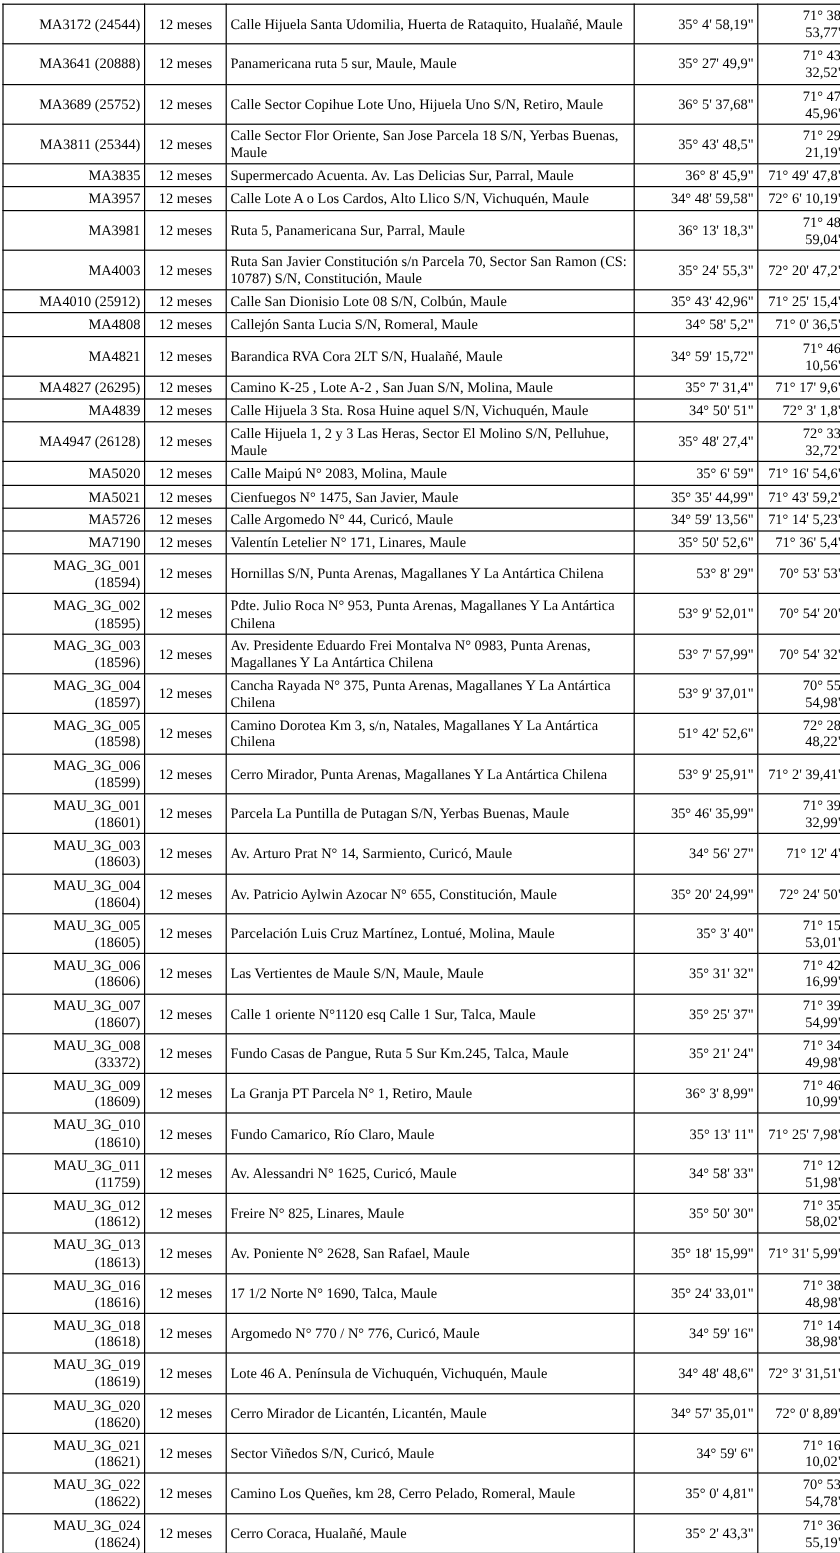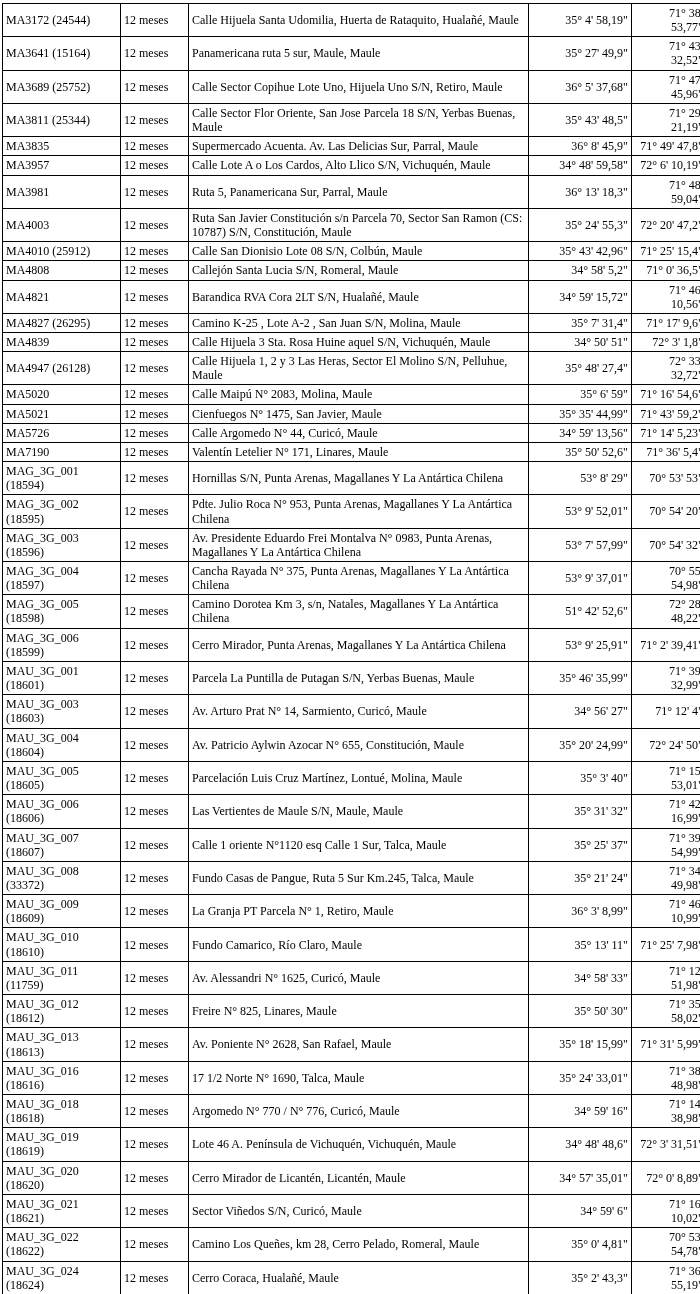--- a/index.html
+++ b/index.html
@@ -21,41 +21,41 @@
     font-size: 12px;
     line-height: 1.18;
   }
   table.sites td {
     border: 1px solid #000000;
     padding: 2px 3px;
     vertical-align: middle;
     overflow: hidden;
     word-wrap: break-word;
   }
-  td.col-code    { width: 111px; text-align: left; }
-  td.col-term    { width: 61px;  text-align: left; }
+  td.col-code    { width: 111px; text-align: right; }
+  td.col-term    { width: 61px;  text-align: center; }
   td.col-address { width: 333px; text-align: left; padding-left: 5px; }
   td.col-lat     { width: 96px;  text-align: right; padding-right: 4px; }
   td.col-lon     { width: 68px;  text-align: right; padding-right: 4px; }
 </style>
 </head>
 <body>
 
 <div class="page">
   <table class="sites">
     <tbody>
         <tr>
     <td class="col-code">MA3172 (24544)</td>
     <td class="col-term">12 meses</td>
     <td class="col-address">Calle Hijuela Santa Udomilia, Huerta de Rataquito, Hualañé, Maule</td>
     <td class="col-lat">35° 4' 58,19"</td>
     <td class="col-lon">71° 38' 53,77"</td>
   </tr>
         <tr>
-    <td class="col-code">MA3641 (15164)</td>
+    <td class="col-code">MA3641 (20888)</td>
     <td class="col-term">12 meses</td>
     <td class="col-address">Panamericana ruta 5 sur, Maule, Maule</td>
     <td class="col-lat">35° 27' 49,9"</td>
     <td class="col-lon">71° 43' 32,52"</td>
   </tr>
         <tr>
     <td class="col-code">MA3689 (25752)</td>
     <td class="col-term">12 meses</td>
     <td class="col-address">Calle Sector Copihue Lote Uno, Hijuela Uno S/N, Retiro, Maule</td>
     <td class="col-lat">36° 5' 37,68"</td>

